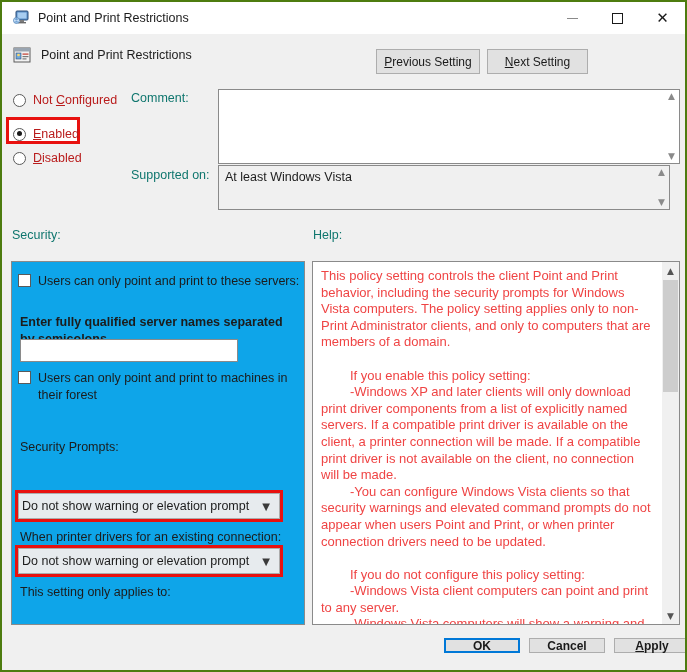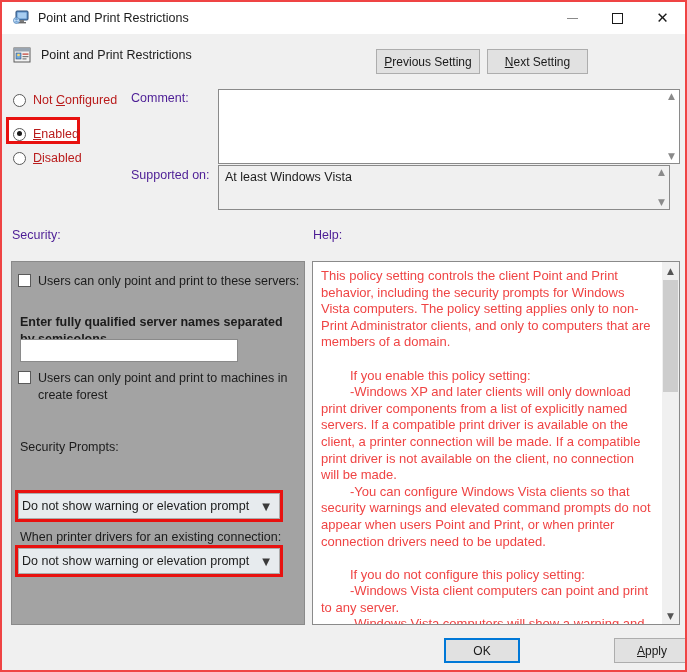--- a/index.html
+++ b/index.html
@@ -12,21 +12,21 @@
     font-size: 12px;
     color: #1a1a1a;
     -webkit-font-smoothing: antialiased;
   }
 
   #window {
     position: relative;
     width: 687px;
     height: 672px;
     box-sizing: border-box;
-    border: 2px solid #ef4444;
+    border: 2px solid #4d7c0f;
     background: #f0f0f0;
     overflow: hidden;
   }
 
   
   .titlebar {
     position: absolute;
     left: 0; top: 0;
     width: 683px;
     height: 32px;
@@ -165,21 +165,21 @@
   #redbox-enabled {
     left: 4px; top: 115px;
     width: 74px; height: 27px;
     background: #ffffff;
     z-index: 1;
   }
 
   .field-label {
     position: absolute;
     font-size: 12.5px;
-    color: #4c1d95;
+    color: #0f766e;
     white-space: nowrap;
   }
   #comment-label { left: 129px; top: 89px; }
   #supported-label { left: 129px; top: 166px; }
 
   .textarea-box {
     position: absolute;
     box-sizing: border-box;
     border: 1px solid #8a8a8a;
     background: #ffffff;
@@ -222,21 +222,21 @@
   #options-label { left: 10px; top: 226px; }
   #help-label    { left: 311px; top: 226px; }
 
   
   #options-panel {
     position: absolute;
     left: 9px; top: 259px;
     width: 294px; height: 364px;
     box-sizing: border-box;
     border: 1px solid #8a8a8a;
-    background: #a3a3a3;
+    background: #0ea5e9;
     overflow: hidden;
   }
   .opt-abs { position: absolute; }
 
   .cbx {
     width: 13px; height: 13px;
     box-sizing: border-box;
     border: 1.3px solid #5a5a5a;
     background: #ffffff;
     flex: none;
@@ -348,22 +348,23 @@
     position: absolute;
     left: 1px; top: 18px;
     width: 15px; height: 112px;
     background: #cdcdcd;
   }
   #sb-down { position: absolute; bottom: 0; left: 0; }
 
   
   .footer-btn {
     position: absolute;
-    height: 25px;
+    height: 15px;
     width: 76px;
+    font-weight: bold;
   }
   #btn-ok {
     left: 442px; top: 636px;
     border: 2px solid #0078d7;
     background: #e1e1e1;
   }
   #btn-cancel { left: 527px; top: 636px; }
   #btn-apply  { left: 612px; top: 636px; }
 </style>
 </head>
@@ -458,40 +459,41 @@
       <span class="cbx"></span>
       <span class="opt-text">Users can only point and print to these servers:</span>
     </div>
 
     <div class="opt-abs opt-text" id="opt-desc1">Enter fully qualified server names separated by semicolons</div>
 
     <div class="opt-abs" id="opt-input1"></div>
 
     <div class="opt-abs check-row" id="opt-check2">
       <span class="cbx"></span>
-      <span class="opt-text">Users can only point and print to machines in create forest</span>
+      <span class="opt-text">Users can only point and print to machines in their forest</span>
     </div>
 
     <div class="opt-abs opt-text" id="opt-seclabel">Security Prompts:</div>
 
 
     <div class="redbox" id="redbox-combo-install"></div>
     <div class="combo" id="combo-install">
       <span class="combo-text">Do not show warning or elevation prompt</span>
       <span class="combo-arrow">▼</span>
     </div>
 
     <div class="opt-abs opt-text" id="opt-lbl-update">When printer drivers for an existing connection:</div>
 
     <div class="redbox" id="redbox-combo-update"></div>
     <div class="combo" id="combo-update">
       <span class="combo-text">Do not show warning or elevation prompt</span>
       <span class="combo-arrow">▼</span>
     </div>
 
+    <div class="opt-abs opt-text" id="opt-applies">This setting only applies to:</div>
     <div class="opt-abs opt-text" id="opt-applies-val">Windows Vista and later</div>
   </div>
 
   <div id="help-panel">
     <div id="help-text">This policy setting controls the client Point and Print behavior, including the security prompts for Windows Vista computers. The policy setting applies only to non-Print Administrator clients, and only to computers that are members of a domain.
 
         If you enable this policy setting:
         -Windows XP and later clients will only download print driver components from a list of explicitly named servers. If a compatible print driver is available on the client, a printer connection will be made. If a compatible print driver is not available on the client, no connection will be made.
         -You can configure Windows Vista clients so that security warnings and elevated command prompts do not appear when users Point and Print, or when printer connection drivers need to be updated.
 
@@ -500,15 +502,16 @@
         -Windows Vista computers will show a warning and an elevated command prompt when users create a printer connection to any server using Point and Print.
         -Windows Vista computers will show a warning and an</div>
     <div id="help-scrollbar">
       <div class="sb-arrow">▲</div>
       <div id="help-thumb"></div>
       <div class="sb-arrow" id="sb-down">▼</div>
     </div>
   </div>
 
   <button class="btn footer-btn" id="btn-ok">OK</button>
+  <button class="btn footer-btn" id="btn-cancel">Cancel</button>
   <button class="btn footer-btn" id="btn-apply"><u>A</u>pply</button>
 
 </div>
 
 </body></html>

